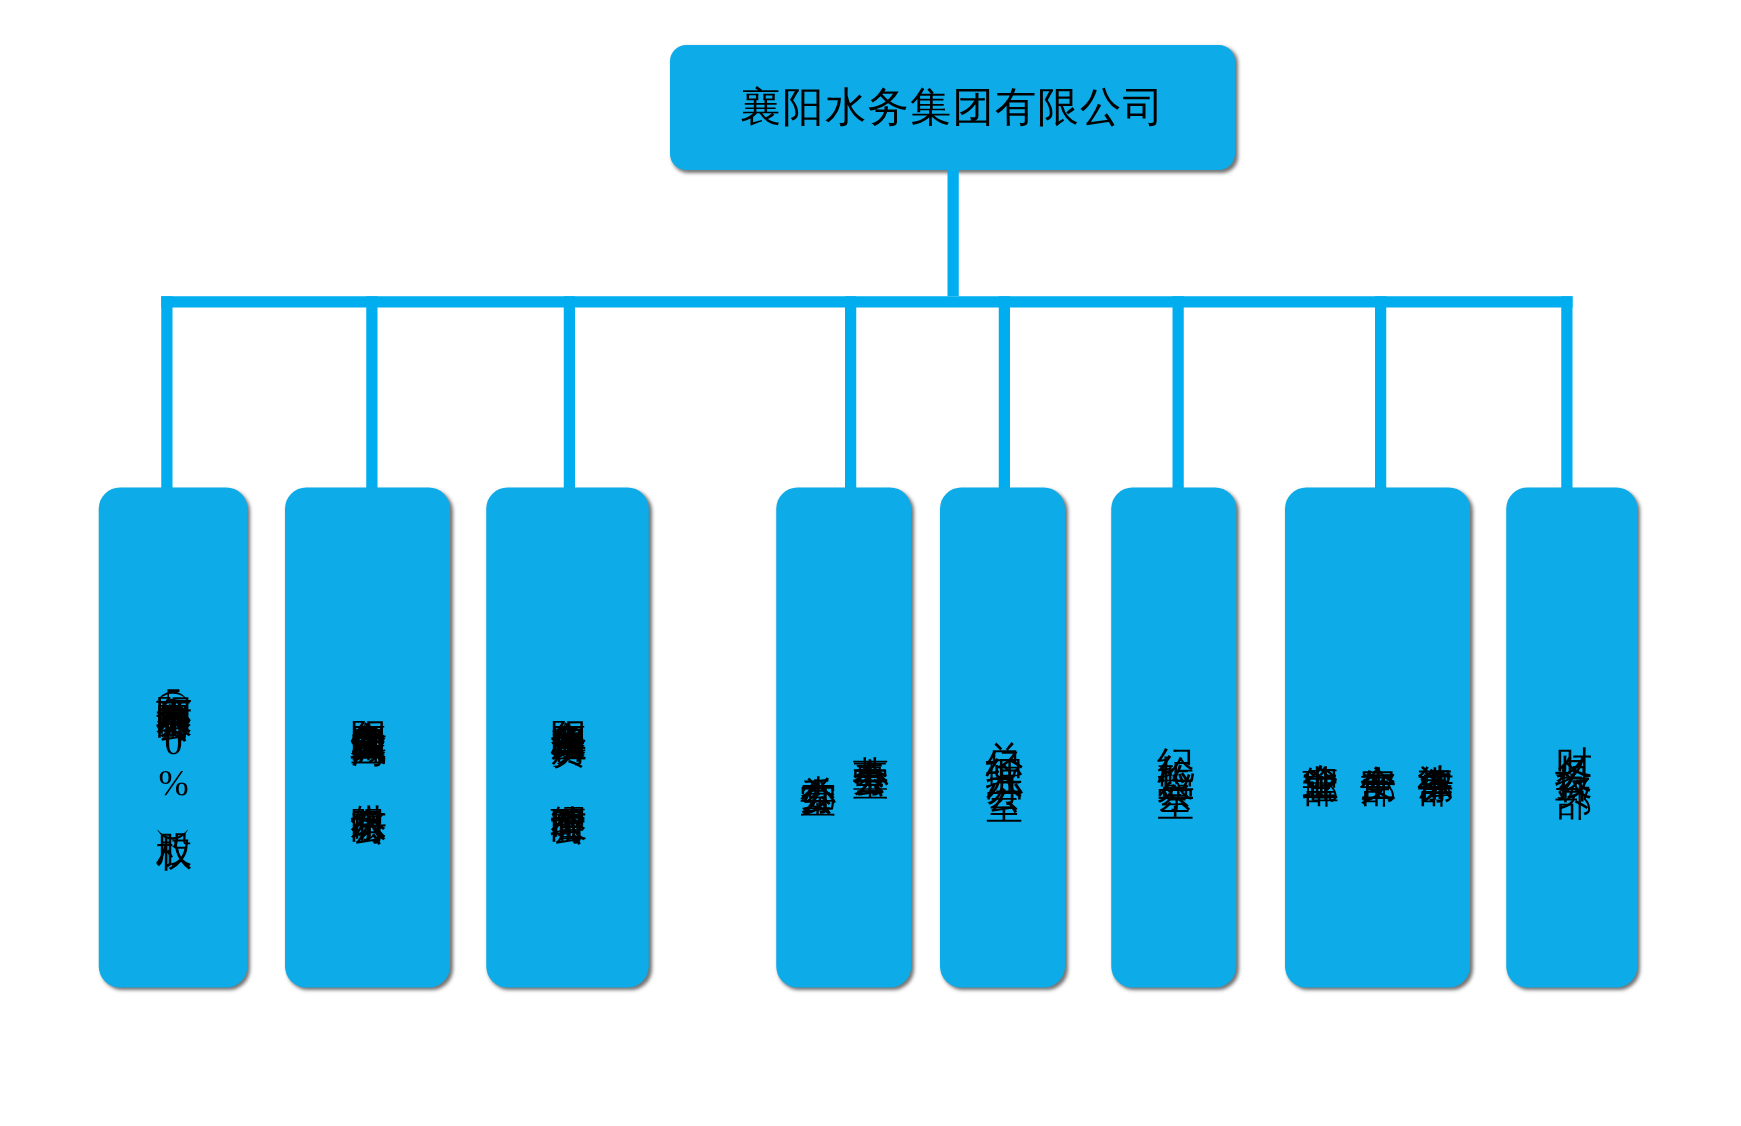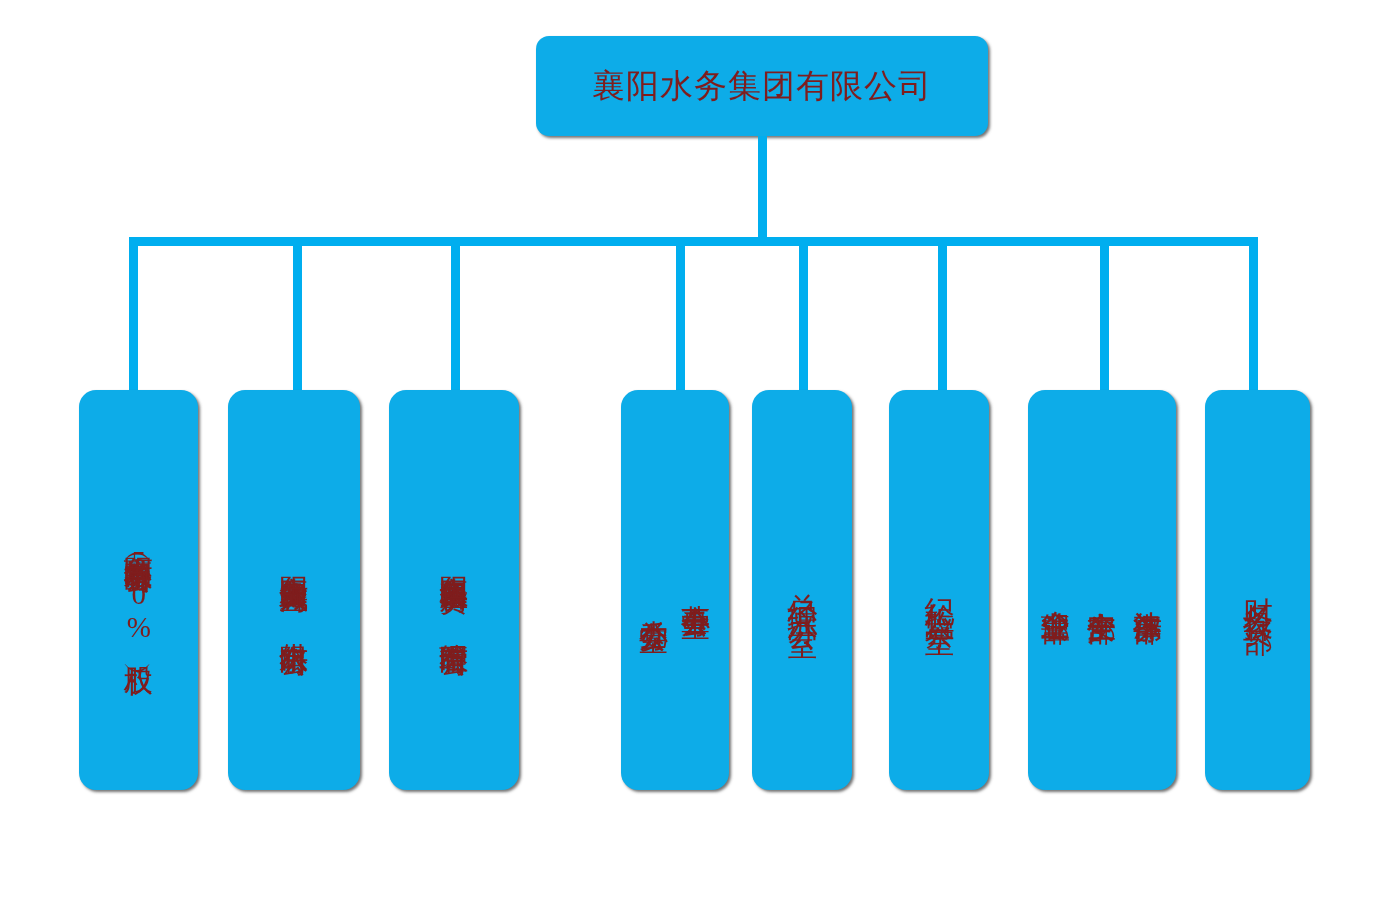--- a/index.html
+++ b/index.html
@@ -24,21 +24,21 @@
   .conn-h { height: 9px; }
   .conn-v { width: 9px; }
 
   
   .node {
     position: absolute;
     box-sizing: border-box;
     background: #0DACE8;
     border-radius: 14px;
     box-shadow: 2px 2px 3px rgba(90,90,90,0.85);
-    color: #7f1d1d;
+    color: #000000;
     display: flex;
     align-items: center;
     justify-content: center;
   }
 
   .node.root {
     border-radius: 13px;
     font-size: 33px;
     letter-spacing: 1px;
     white-space: nowrap;

